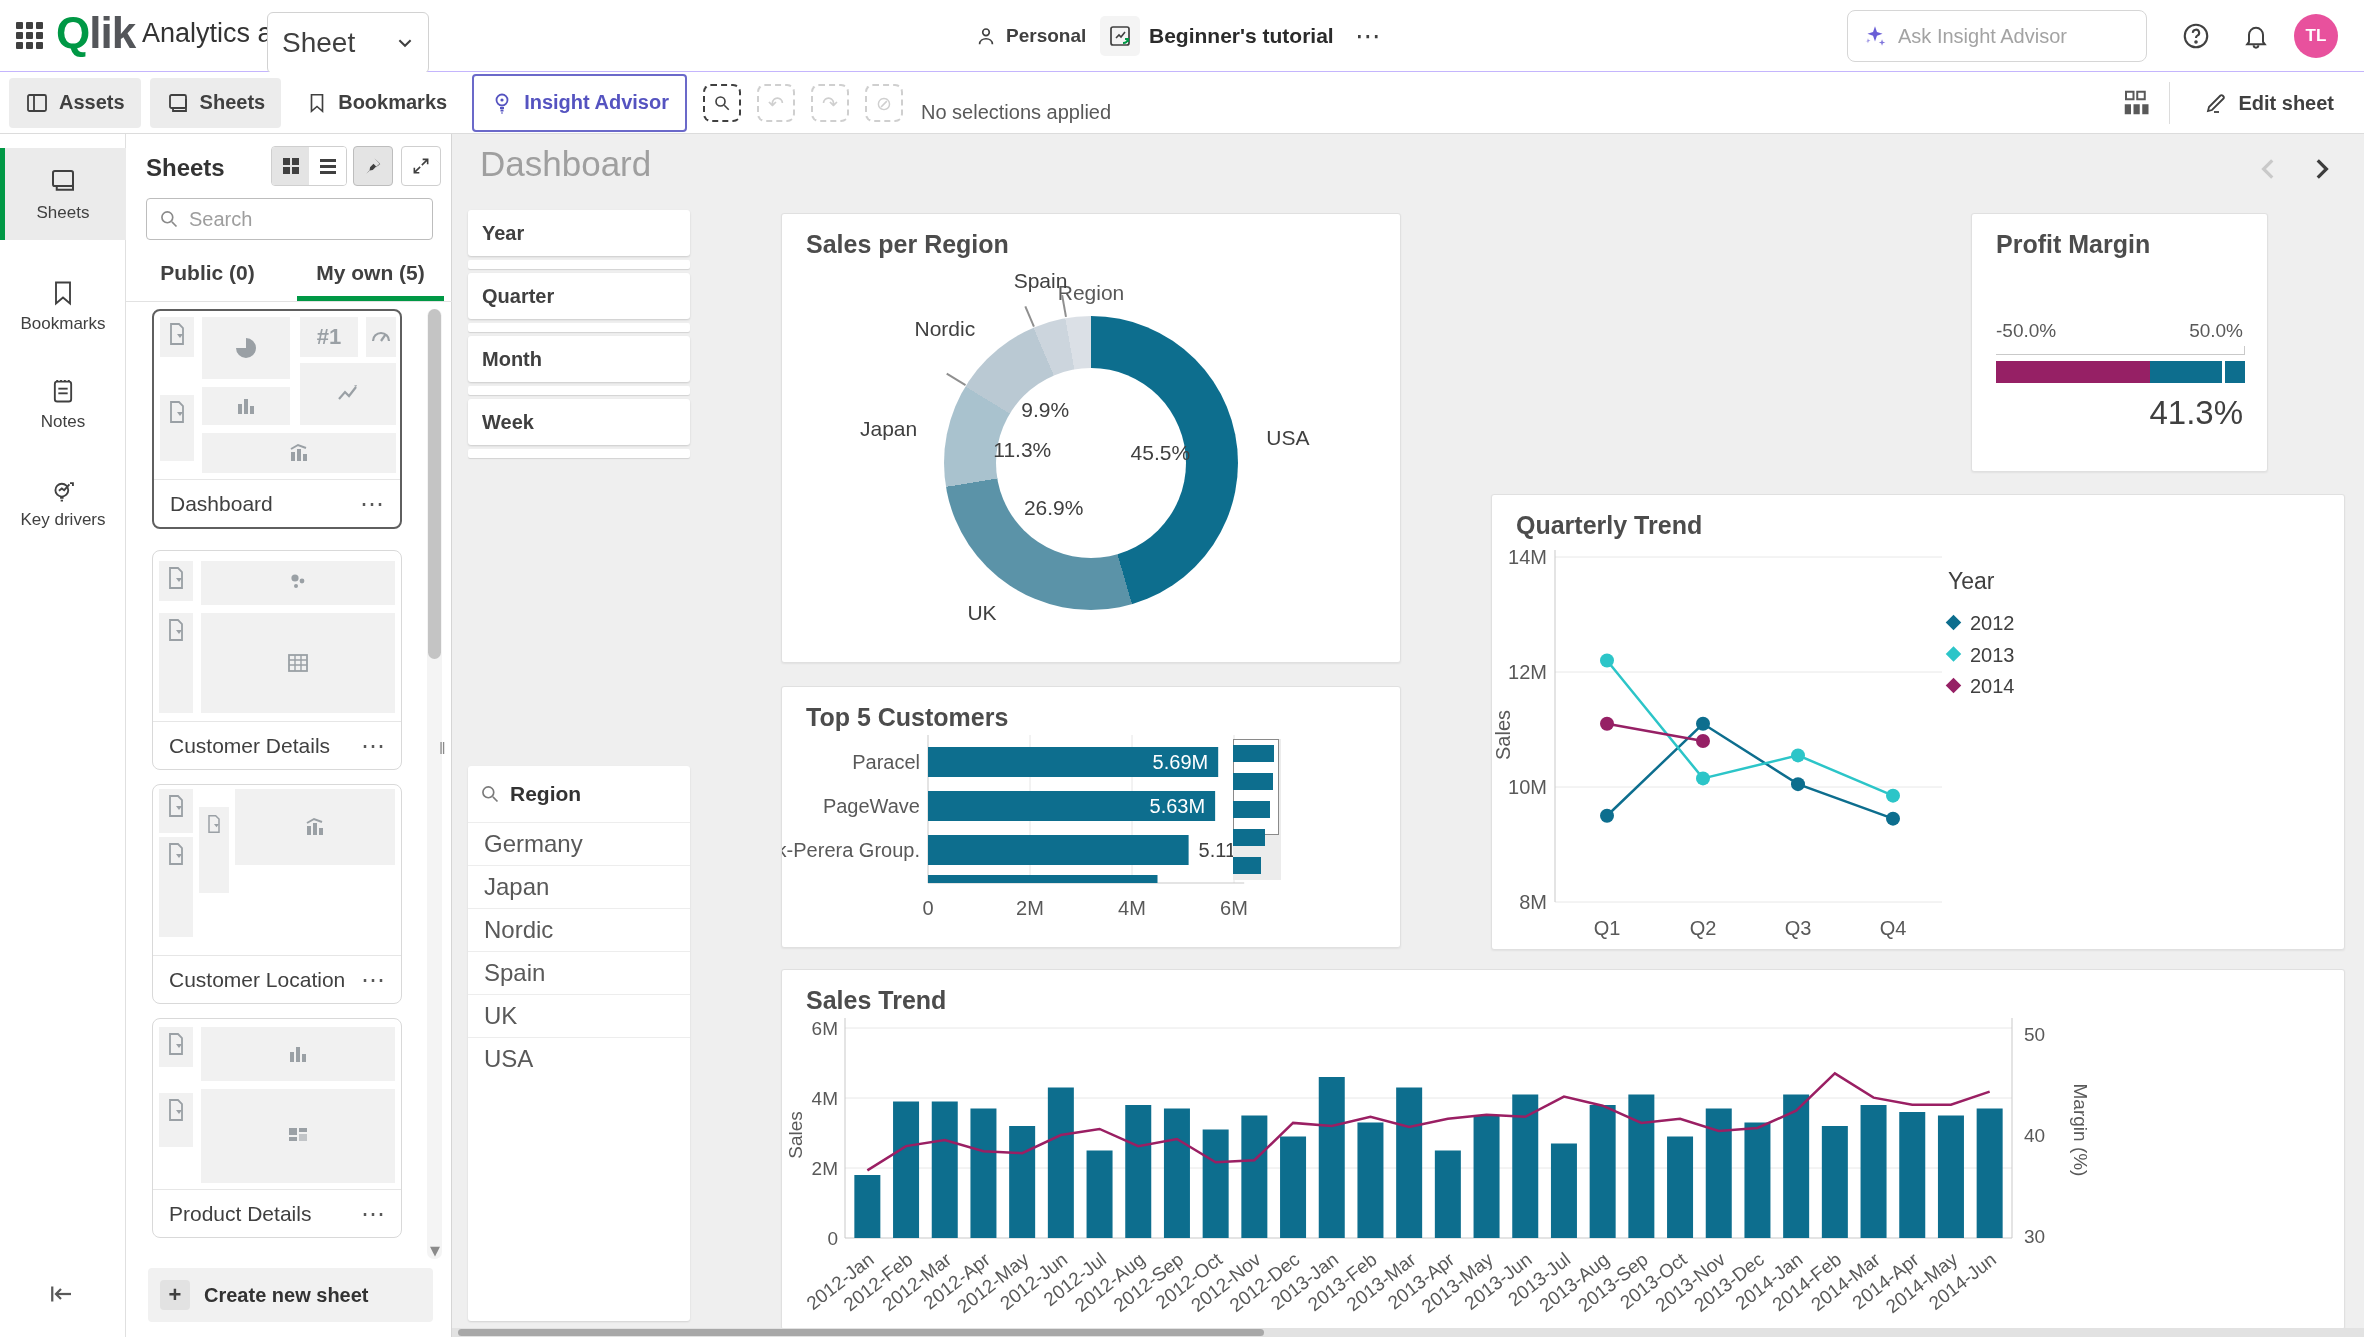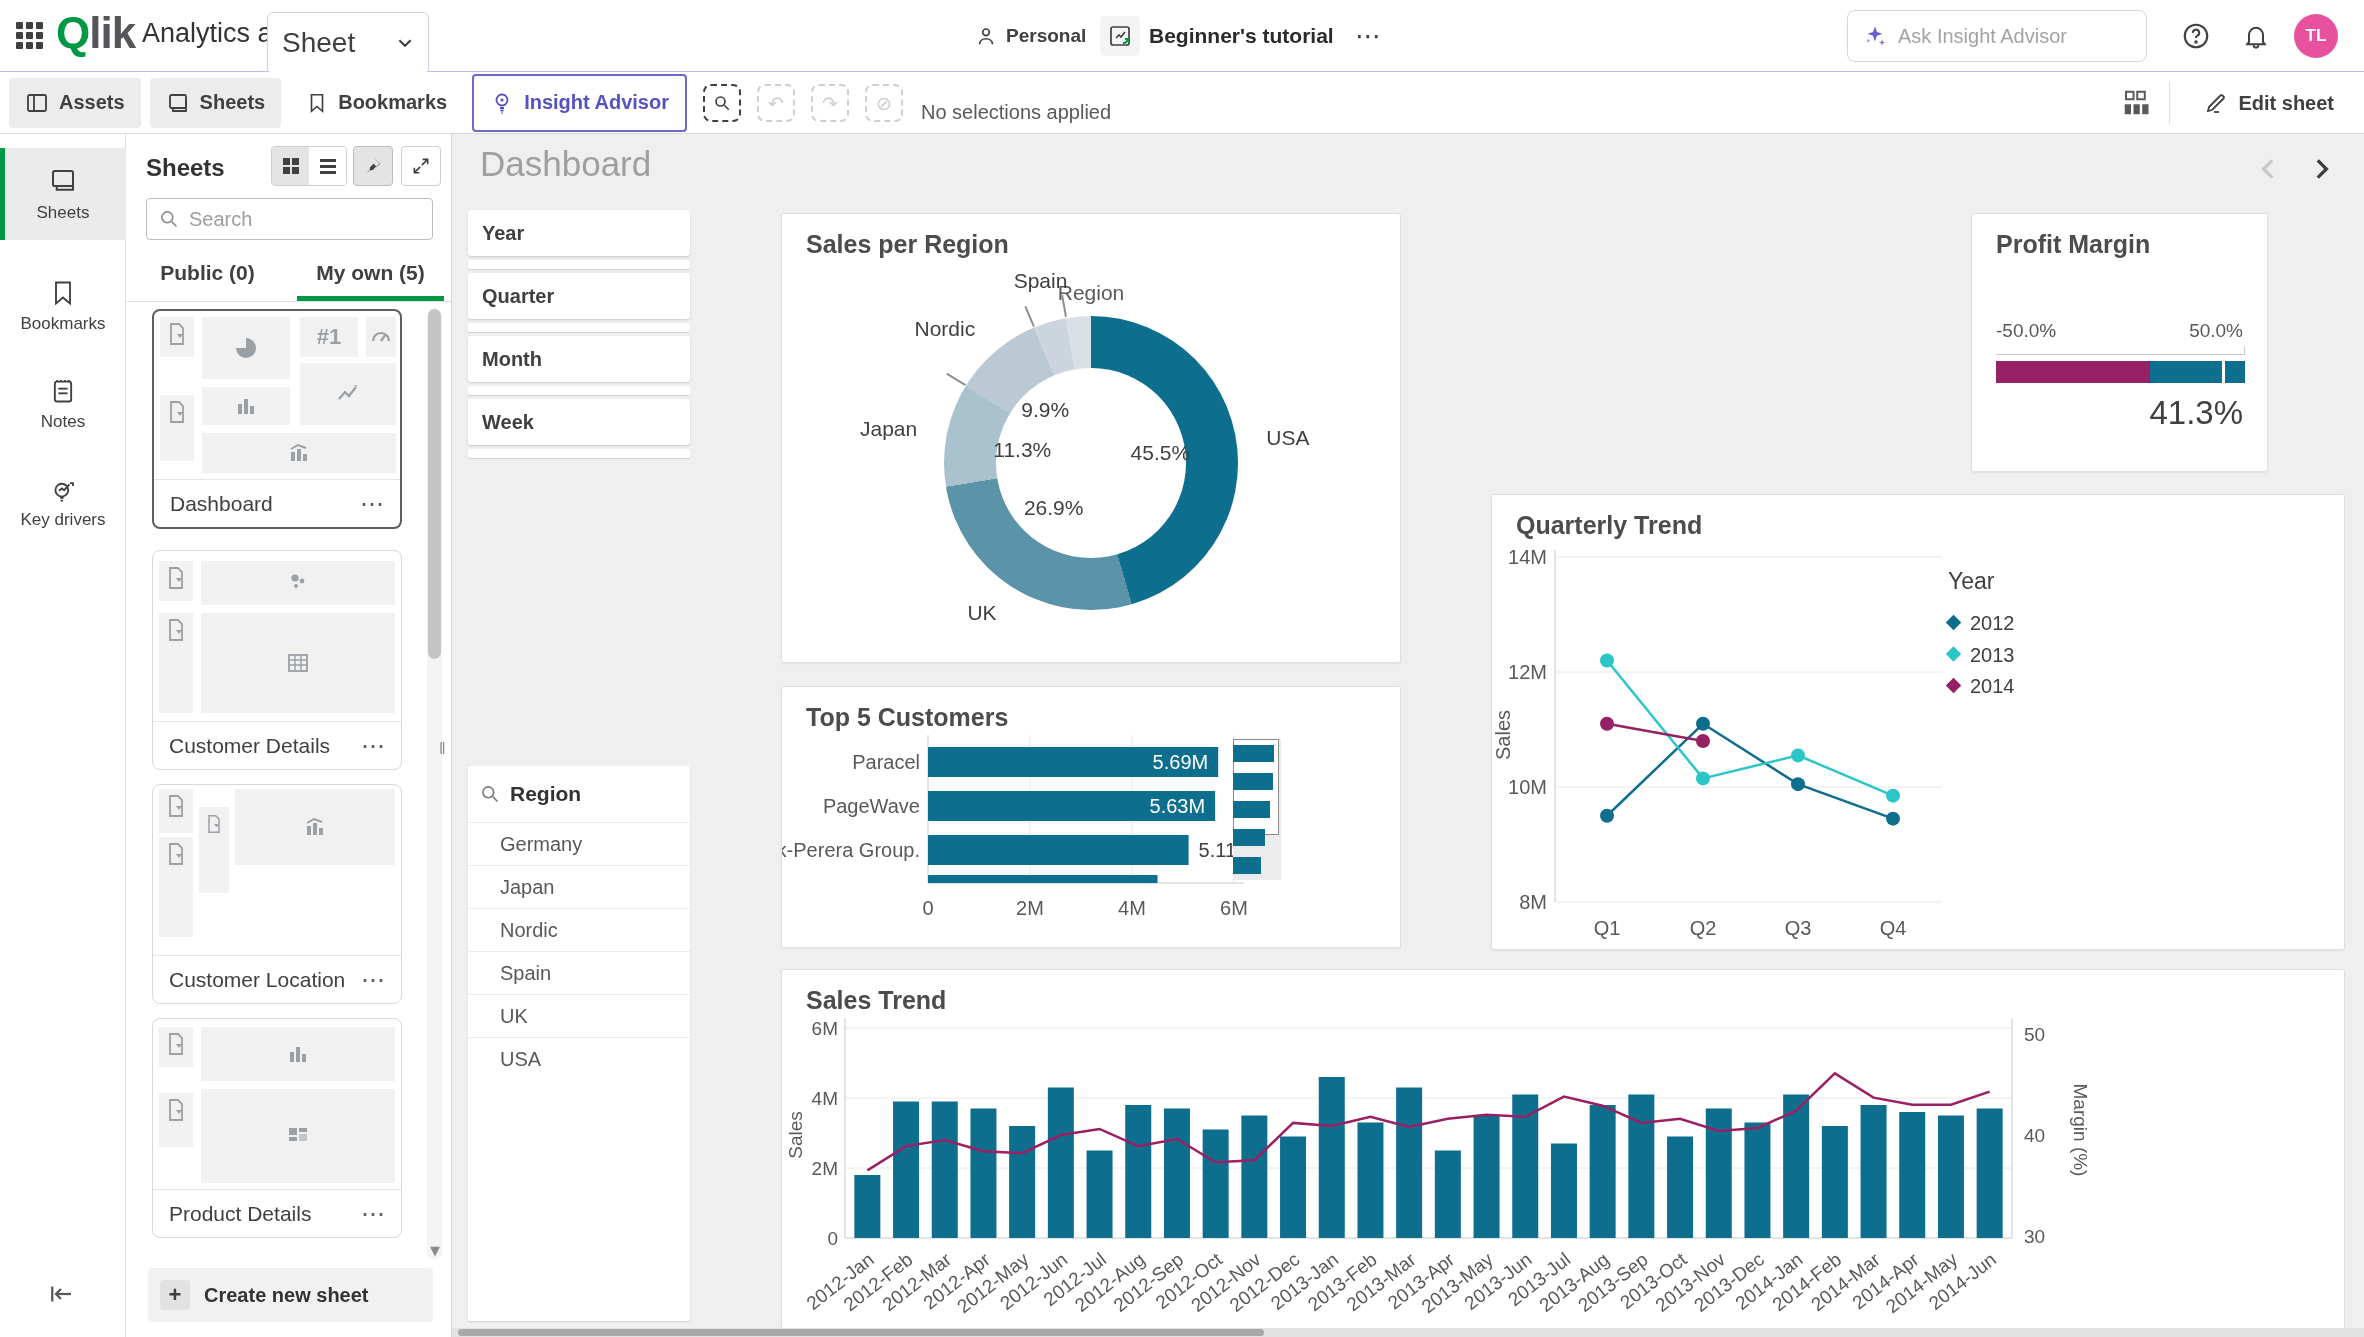--- a/index.html
+++ b/index.html
@@ -80,21 +80,21 @@
   #mtitle{position:absolute;left:28px;top:10px;font-size:35px;color:#9f9f9f;}
   .navchev{position:absolute;top:18px;width:34px;height:34px;display:flex;align-items:center;justify-content:center;cursor:pointer;}
   .card{position:absolute;background:#fff;border:1px solid #e0e0e0;border-radius:3px;box-shadow:0 1px 2px rgba(0,0,0,0.06);}
   .ctitle{position:absolute;left:24px;top:16px;font-size:25px;font-weight:700;color:#4c4c4c;}
   .fblock{position:absolute;left:16px;width:222px;cursor:pointer;}
   .fmain{height:46px;background:#fff;border-radius:3px;box-shadow:0 1px 2px rgba(0,0,0,0.15);display:flex;align-items:center;padding:0 14px;font-size:20px;font-weight:700;color:#404040;}
   .fstrip{height:9px;margin-top:4px;background:#fff;border-radius:2px;box-shadow:0 1px 1px rgba(0,0,0,0.12);}
   #regioncard{position:absolute;left:16px;top:632px;width:222px;height:555px;background:#fff;border-radius:3px;box-shadow:0 1px 2px rgba(0,0,0,0.12);}
   #regionhdr{display:flex;align-items:center;gap:10px;height:56px;padding:0 12px;}
   #regionhdr b{font-size:21px;color:#333;}
-  .rrow{height:43px;display:flex;align-items:center;padding:0 32px;font-size:20px;color:#595959;border-top:1px solid #ededed;cursor:pointer;background:#fff;}
+  .rrow{height:43px;display:flex;align-items:center;padding:0 16px;font-size:24px;color:#595959;border-top:1px solid #ededed;cursor:pointer;background:#fff;}
   #bscroll{position:absolute;left:0;bottom:0;width:1912px;height:9px;background:#e2e2e2;}
   #bthumb{position:absolute;left:6px;top:1px;width:806px;height:7px;background:#a8a8a8;border-radius:4px;cursor:grab;}
 
   
   #kpi-sales-label{position:absolute;left:10px;top:112px;font-size:44px;color:#595959;}
   #kpi-sales-value{position:absolute;left:8px;top:158px;font-size:62px;color:#f8432e;}
   #kpi-sales-arrow{position:absolute;left:162px;top:192px;width:0;height:0;border-left:9px solid transparent;border-right:9px solid transparent;border-top:13px solid #f8432e;}
   #kpi-margin-value{position:absolute;left:177px;top:160px;font-size:31px;color:#3fab53;}
   #kpi-margin-arrow{position:absolute;left:272px;top:166px;width:0;height:0;border-left:7px solid transparent;border-right:7px solid transparent;border-bottom:10px solid #3fab53;}
   #kpi-margin-label{position:absolute;left:178px;top:196px;font-size:24px;color:#737373;}

